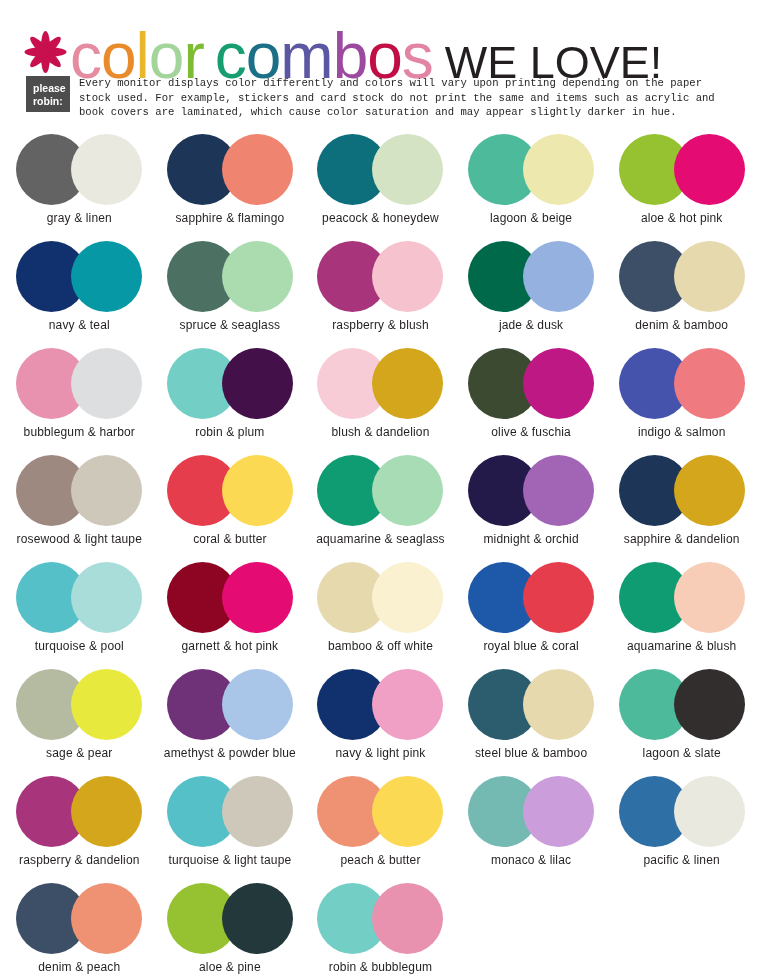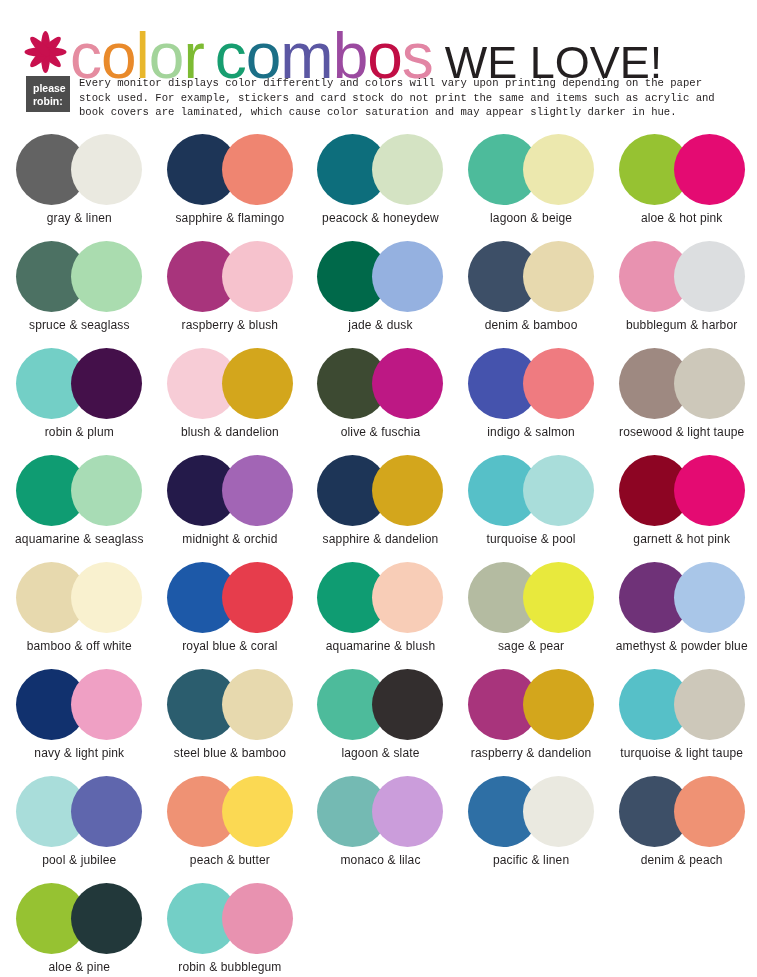--- a/index.html
+++ b/index.html
@@ -199,20 +199,27 @@
     </div>
     <div class="combo">
       <div class="pair">
         <div class="circle left" style="background: rgb(150, 194, 50);"></div>
         <div class="circle right" style="background: rgb(228, 11, 114);"></div>
       </div>
       <div class="combo-label">aloe &amp; hot pink</div>
     </div>
     <div class="combo">
       <div class="pair">
+        <div class="circle left" style="background: rgb(17, 49, 110);"></div>
+        <div class="circle right" style="background: rgb(7, 152, 166);"></div>
+      </div>
+      <div class="combo-label">navy &amp; teal</div>
+    </div>
+    <div class="combo">
+      <div class="pair">
         <div class="circle left" style="background: rgb(76, 113, 99);"></div>
         <div class="circle right" style="background: rgb(170, 220, 175);"></div>
       </div>
       <div class="combo-label">spruce &amp; seaglass</div>
     </div>
     <div class="combo">
       <div class="pair">
         <div class="circle left" style="background: rgb(168, 52, 124);"></div>
         <div class="circle right" style="background: rgb(246, 194, 205);"></div>
       </div>
@@ -269,20 +276,27 @@
     </div>
     <div class="combo">
       <div class="pair">
         <div class="circle left" style="background: rgb(158, 137, 129);"></div>
         <div class="circle right" style="background: rgb(205, 200, 186);"></div>
       </div>
       <div class="combo-label">rosewood &amp; light taupe</div>
     </div>
     <div class="combo">
       <div class="pair">
+        <div class="circle left" style="background: rgb(230, 61, 76);"></div>
+        <div class="circle right" style="background: rgb(251, 217, 83);"></div>
+      </div>
+      <div class="combo-label">coral &amp; butter</div>
+    </div>
+    <div class="combo">
+      <div class="pair">
         <div class="circle left" style="background: rgb(15, 156, 114);"></div>
         <div class="circle right" style="background: rgb(168, 220, 181);"></div>
       </div>
       <div class="combo-label">aquamarine &amp; seaglass</div>
     </div>
     <div class="combo">
       <div class="pair">
         <div class="circle left" style="background: rgb(36, 26, 74);"></div>
         <div class="circle right" style="background: rgb(162, 101, 181);"></div>
       </div>
@@ -374,27 +388,20 @@
     </div>
     <div class="combo">
       <div class="pair">
         <div class="circle left" style="background: rgb(86, 192, 200);"></div>
         <div class="circle right" style="background: rgb(205, 200, 186);"></div>
       </div>
       <div class="combo-label">turquoise &amp; light taupe</div>
     </div>
     <div class="combo">
       <div class="pair">
-        <div class="circle left" style="background: rgb(169, 221, 218);"></div>
-        <div class="circle right" style="background: rgb(95, 102, 173);"></div>
-      </div>
-      <div class="combo-label">pool &amp; jubilee</div>
-    </div>
-    <div class="combo">
-      <div class="pair">
         <div class="circle left" style="background: rgb(239, 146, 116);"></div>
         <div class="circle right" style="background: rgb(251, 217, 83);"></div>
       </div>
       <div class="combo-label">peach &amp; butter</div>
     </div>
     <div class="combo">
       <div class="pair">
         <div class="circle left" style="background: rgb(116, 186, 179);"></div>
         <div class="circle right" style="background: rgb(203, 157, 219);"></div>
       </div>

